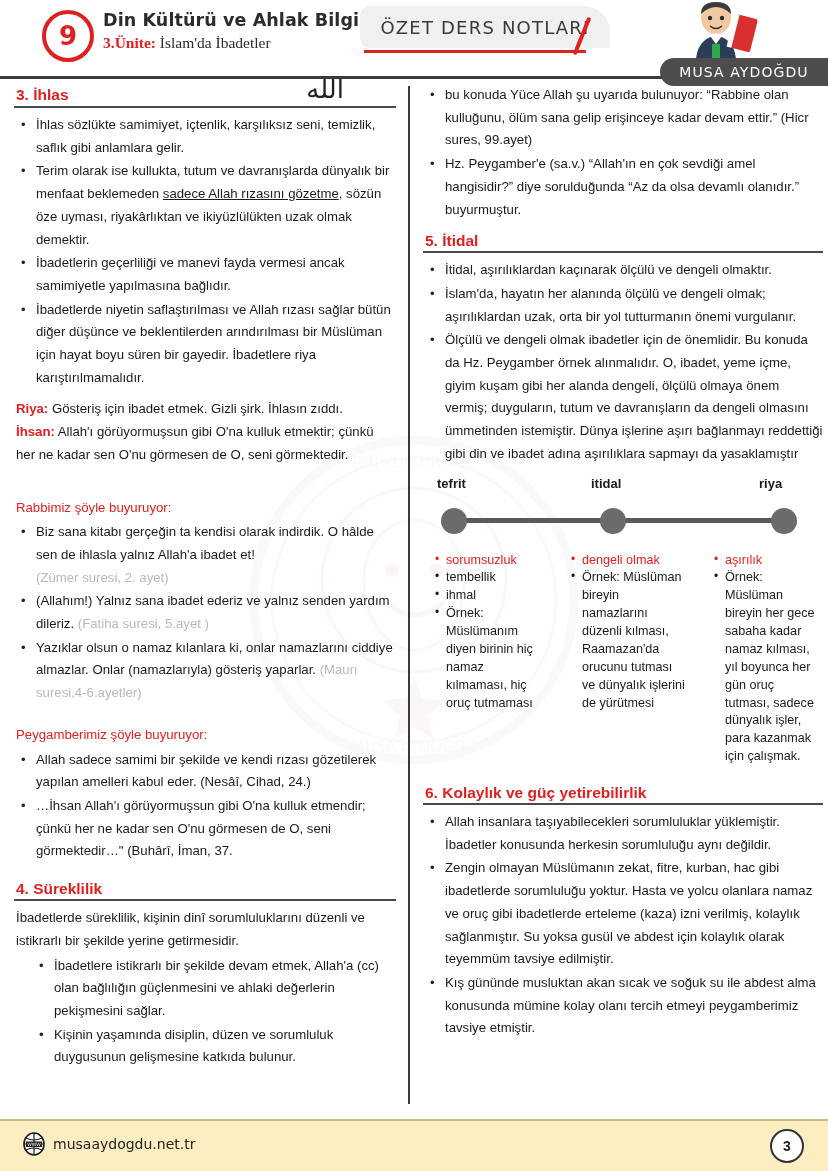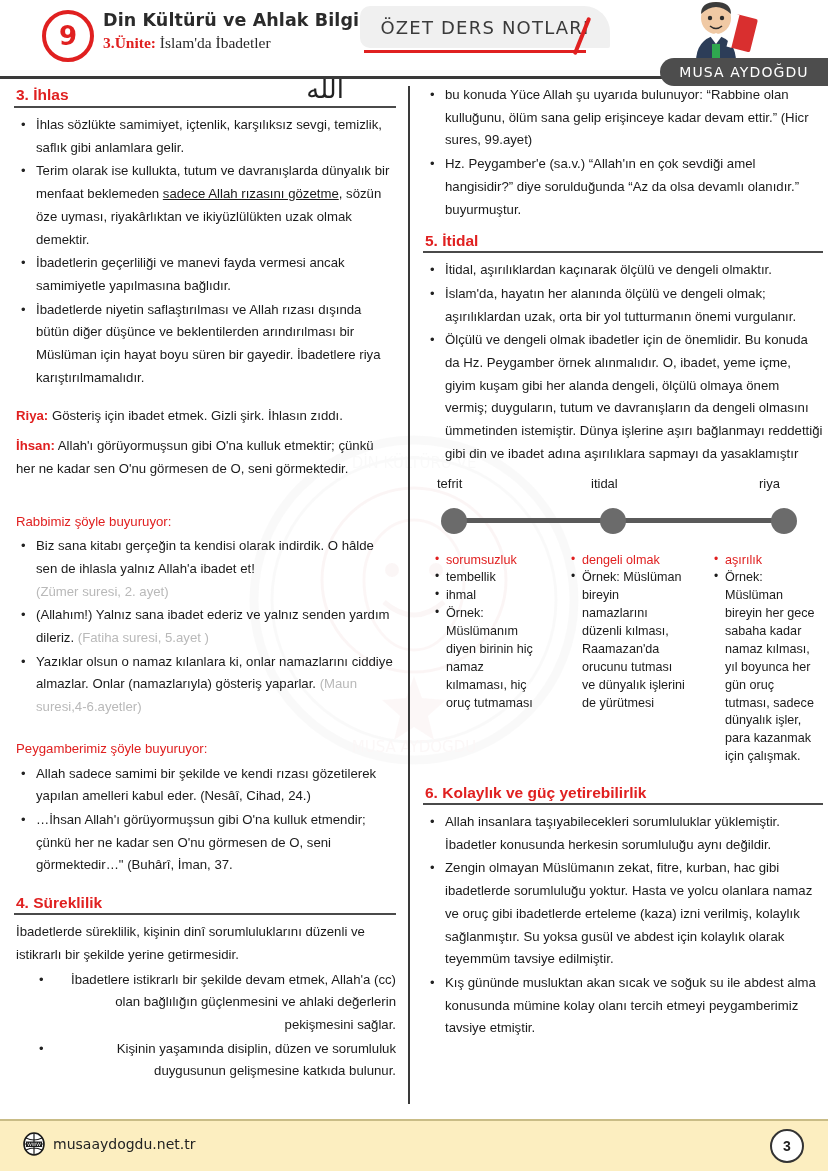--- a/index.html
+++ b/index.html
@@ -218,21 +218,21 @@
   .ref { color: #b9b9b9; }
   .para {
     font-size: 13.2px;
     line-height: 1.72;
     margin: 2px 0 2px 2px;
   }
   .deftitle { color: #e02020; font-weight: bold; }
   .def-line {
     font-size: 13.2px;
     line-height: 1.72;
-    margin: 7px 0 0 2px;
+    margin: 0 0 0 2px;
   }
   .redlead {
     color: #e02020;
     font-size: 13.2px;
     line-height: 1.72;
     margin: 10px 0 2px 2px;
   }
   .spacer-8 { height: 8px; }
   .spacer-14 { height: 14px; }
   .spacer-20 { height: 20px; }
@@ -243,21 +243,21 @@
     margin: 10px 0 2px 0;
     height: 66px;
   }
   .scale-labels {
     position: relative;
     height: 20px;
   }
   .scale-label {
     position: absolute;
     font-size: 13px;
-    font-weight: normal;
+    font-weight: bold;
     color: #1b1b1b;
   }
   .sl-left   { left: 14px; }
   .sl-mid    { left: 168px; }
   .sl-right  { left: 336px; }
   .scale-line {
     position: absolute;
     left: 32px;
     top: 42px;
     width: 330px;
@@ -410,24 +410,24 @@
 
   <div class="col col-left">
 
     <div class="sec-head-row">
       <div class="sec-head">3. İhlas</div>
       <div class="allah-glyph">الله</div>
     </div>
     <div class="sec-rule"></div>
 
     <ul class="bullets">
-      <li><span>İhlas sözlükte samimiyet, içtenlik, karşılıksız sevgi, temizlik, saflık gibi anlamlara gelir.</span></li>
+      <li><span>İhlas sözlükte samimiyet, içtenlik, karşılıksız seni, temizlik, saflık gibi anlamlara gelir.</span></li>
       <li><span>Terim olarak ise kullukta, tutum ve davranışlarda dünyalık bir menfaat beklemeden </span><span class="u">sadece Allah rızasını gözetme</span><span>, sözün öze uyması, riyakârlıktan ve ikiyüzlülükten uzak olmak demektir.</span></li>
       <li><span> İbadetlerin geçerliliği ve manevi fayda vermesi ancak samimiyetle yapılmasına bağlıdır.</span></li>
-      <li><span>İbadetlerde niyetin saflaştırılması ve Allah rızası dışında bütün diğer düşünce ve beklentilerden arındırılması bir Müslüman için hayat boyu süren bir gayedir. İbadetlere riya karıştırılmamalıdır.</span></li>
+      <li><span>İbadetlerde niyetin saflaştırılması ve Allah rızası sağlar bütün diğer düşünce ve beklentilerden arındırılması bir Müslüman için hayat boyu süren bir gayedir. İbadetlere riya karıştırılmamalıdır.</span></li>
     </ul>
 
     <div class="spacer-8"></div>
 
     <div class="def-line">
       <span class="deftitle">Riya:</span><span> Gösteriş için ibadet etmek. Gizli şirk. İhlasın zıddı.</span>
     </div>
     <div class="def-line">
       <span class="deftitle">İhsan:</span><span> Allah'ı görüyormuşsun gibi O'na kulluk etmektir; çünkü her ne kadar sen O'nu görmesen de O, seni görmektedir.</span>
     </div>
@@ -454,21 +454,21 @@
     <ul class="bullets">
       <li><span>Allah sadece samimi bir şekilde ve kendi rızası gözetilerek yapılan amelleri kabul eder. (Nesâî, Cihad, 24.)</span></li>
       <li><span>…İhsan Allah'ı görüyormuşsun gibi O'na kulluk etmendir; çünkü her ne kadar sen O'nu görmesen de O, seni görmektedir…" (Buhârî, İman, 37.</span></li>
     </ul>
 
     <div class="spacer-14"></div>
 
     <div class="sec-head">4. Süreklilik</div>
     <div class="sec-rule"></div>
     <div class="para">İbadetlerde süreklilik, kişinin dinî sorumluluklarını düzenli ve istikrarlı bir şekilde yerine getirmesidir.</div>
-    <ul class="bullets" style="padding-left:38px;text-align:right;">
+    <ul class="bullets" style="padding-left:38px;">
       <li><span>İbadetlere istikrarlı bir şekilde devam etmek, Allah'a (cc) olan bağlılığın güçlenmesini ve ahlaki değerlerin pekişmesini sağlar.</span></li>
       <li><span>Kişinin yaşamında disiplin, düzen ve sorumluluk duygusunun gelişmesine katkıda bulunur.</span></li>
     </ul>
   </div>
 
   <div class="col col-right">
 
     <ul class="bullets">
       <li><span>bu konuda Yüce Allah şu uyarıda bulunuyor: “Rabbine olan kulluğunu, ölüm sana gelip erişinceye kadar devam ettir.” (Hicr sures, 99.ayet)</span></li>
       <li><span>Hz. Peygamber'e (sa.v.) “Allah'ın en çok sevdiği amel hangisidir?” diye sorulduğunda “Az da olsa devamlı olanıdır.” buyurmuştur.</span></li>

